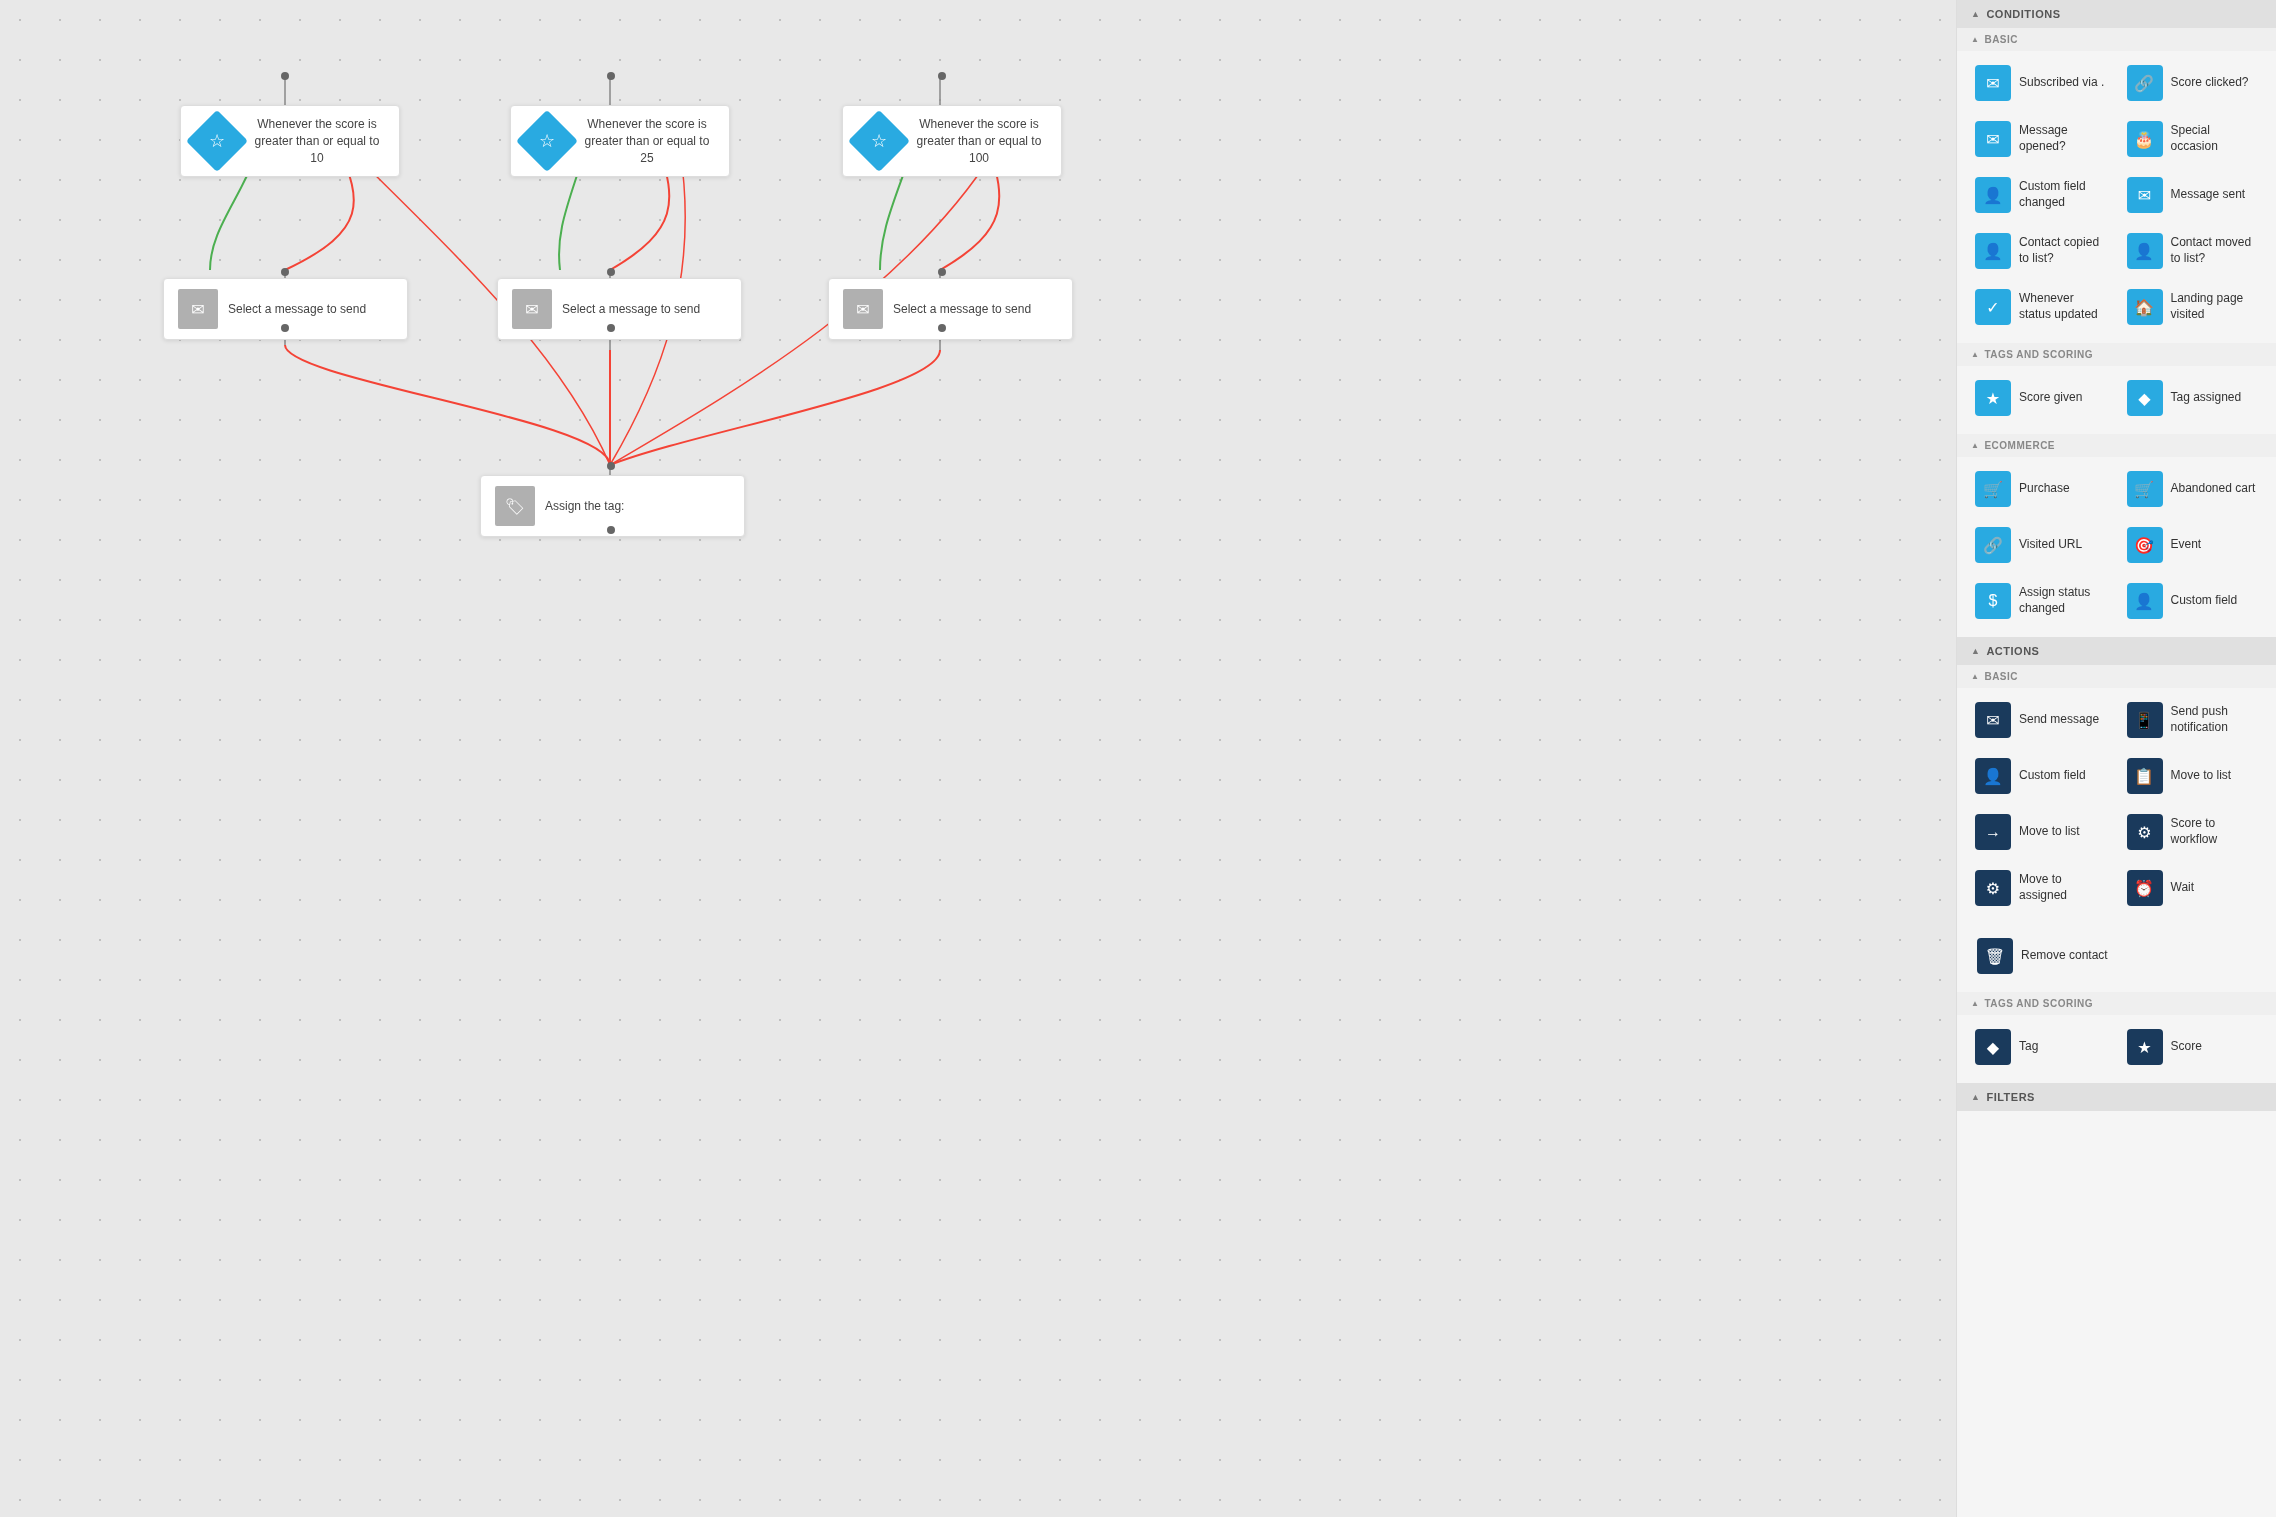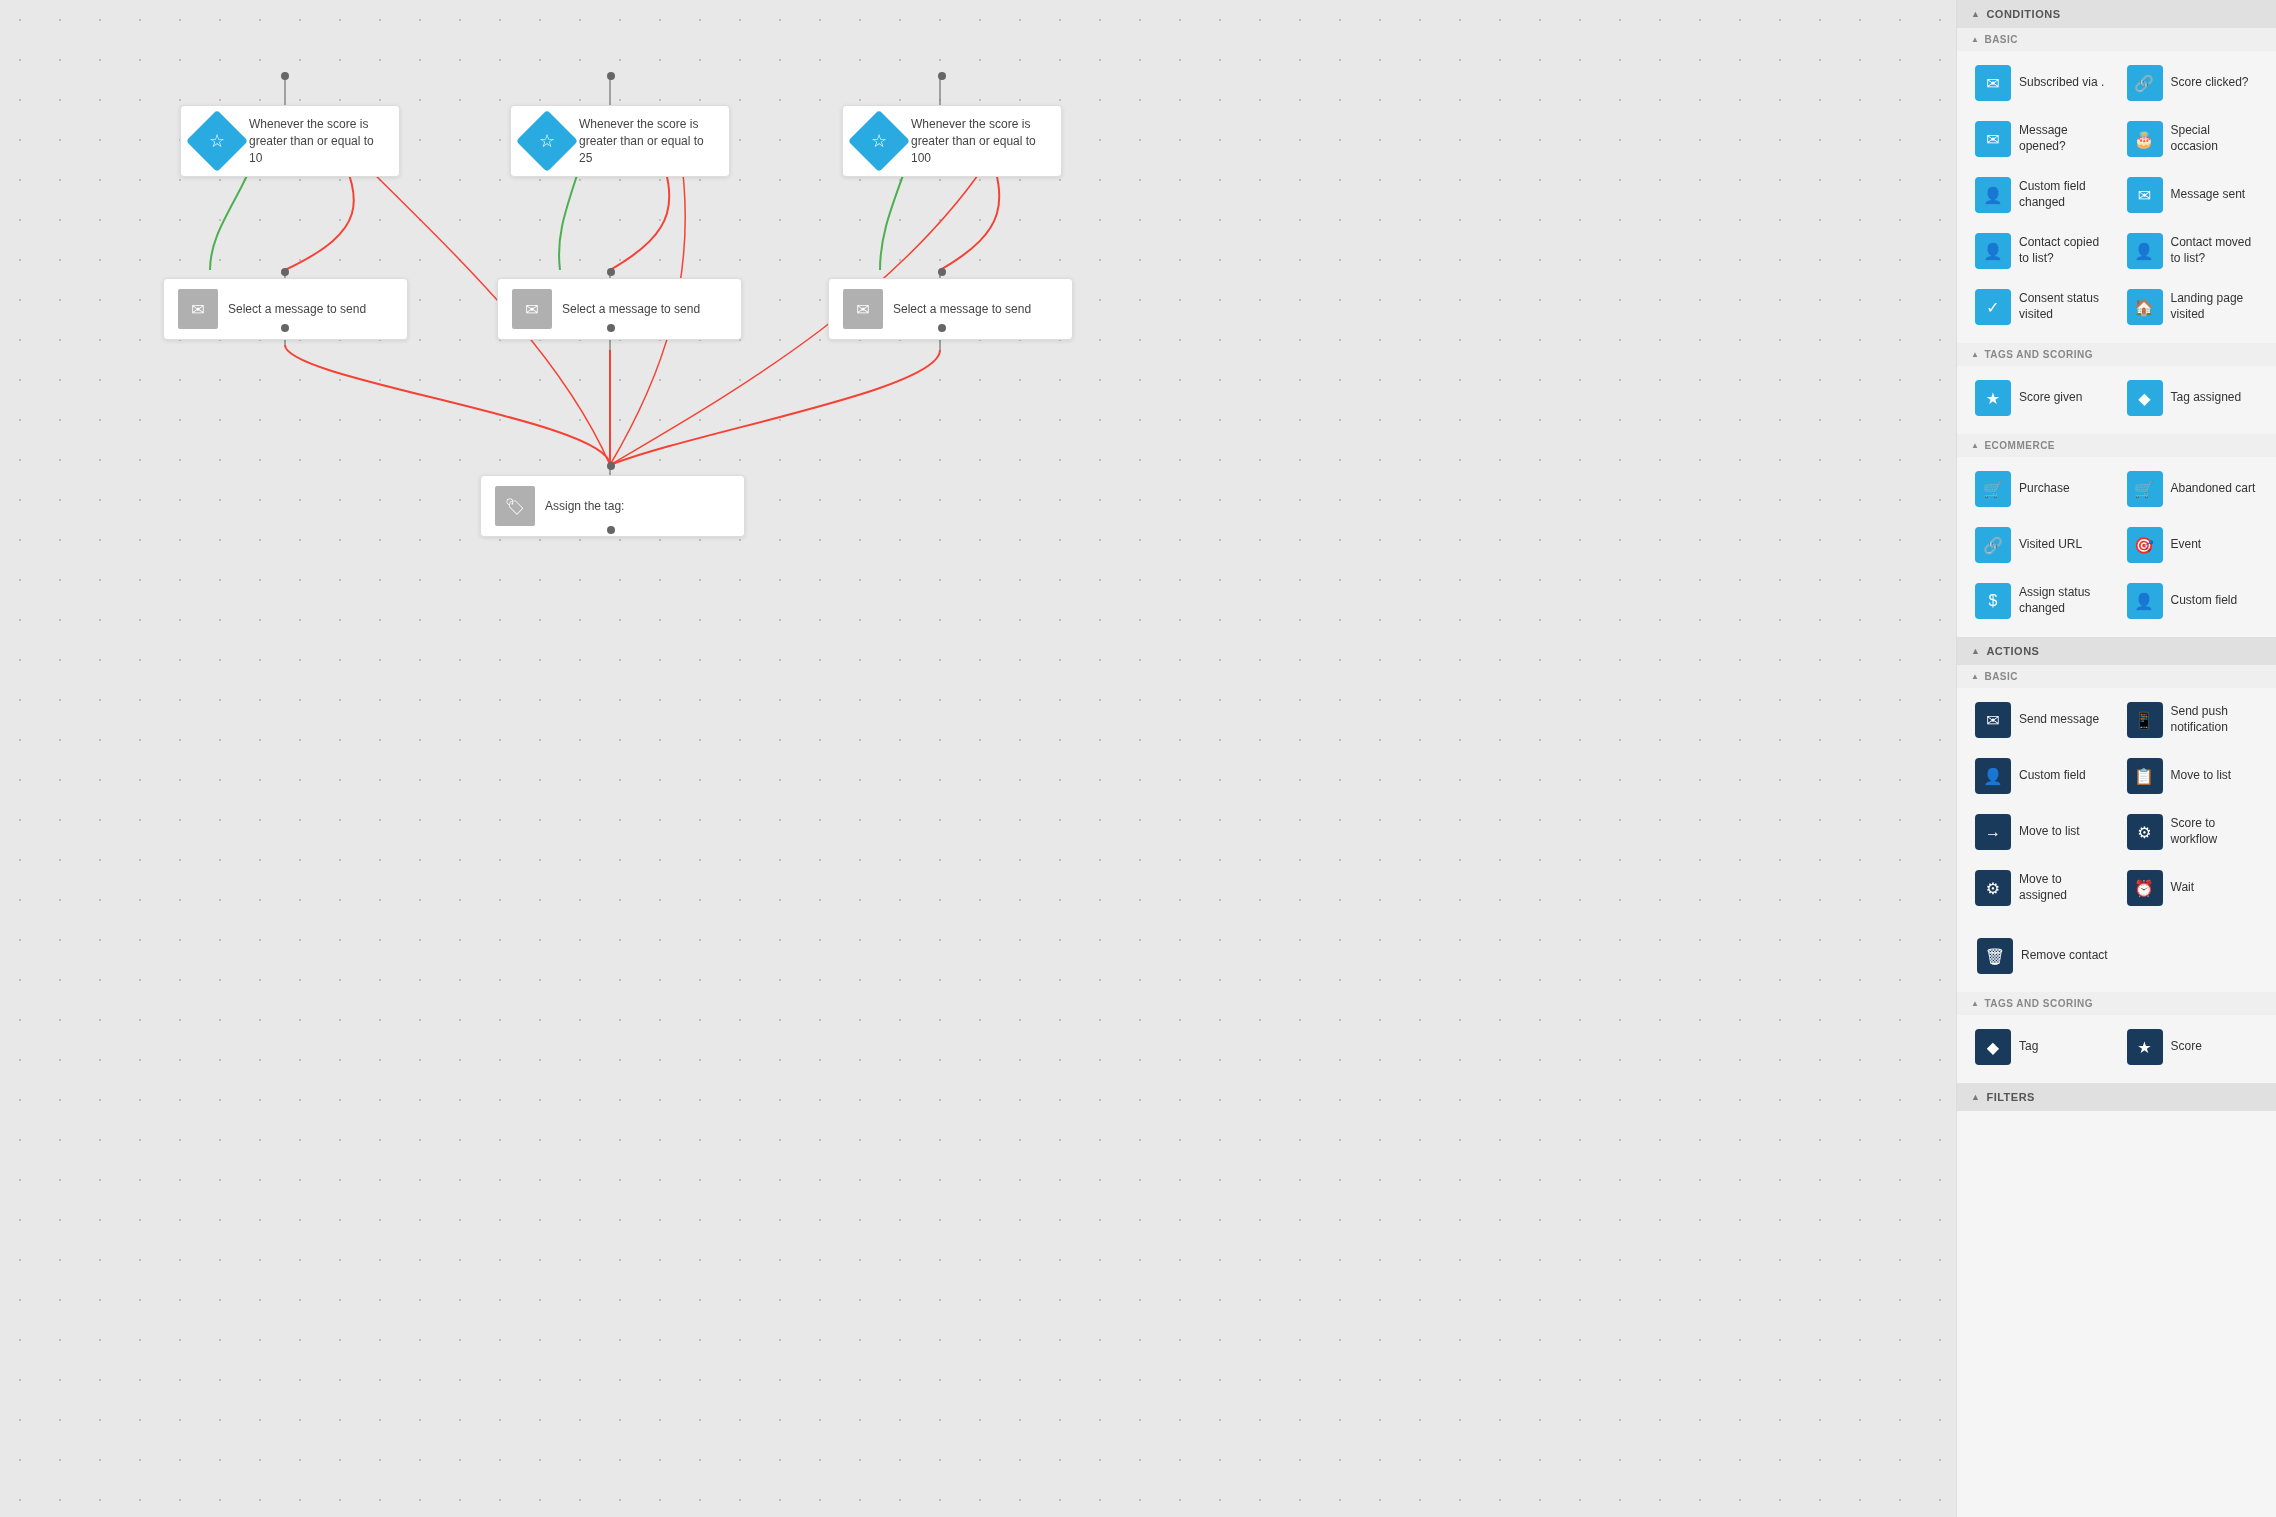--- a/index.html
+++ b/index.html
@@ -142,20 +142,21 @@
       justify-content: center;
       flex-shrink: 0;
       border-radius: 2px;
     }
     .node-icon-tag span { color: white; font-size: 16px; }
 
     .node-text {
       font-size: 12px;
       color: #444;
       line-height: 1.4;
+      text-align: center;
     }
 
     .node-dot {
       position: absolute;
       width: 8px;
       height: 8px;
       background: #666;
       border-radius: 50%;
       z-index: 10;
     }
@@ -365,21 +366,21 @@
       <span class="sidebar-item-label">Contact copied to list?</span>
     </div>
 
     <div class="sidebar-item">
       <div class="sidebar-item-icon icon-cyan">👤</div>
       <span class="sidebar-item-label">Contact moved to list?</span>
     </div>
 
     <div class="sidebar-item">
       <div class="sidebar-item-icon icon-cyan">✓</div>
-      <span class="sidebar-item-label">Consent status visited</span>
+      <span class="sidebar-item-label">Whenever status updated</span>
     </div>
 
     <div class="sidebar-item">
       <div class="sidebar-item-icon icon-cyan">🏠</div>
       <span class="sidebar-item-label">Landing page visited</span>
     </div>
   </div>
 
   <div class="sidebar-subsection-header">
     <span class="arrow">▲</span>

